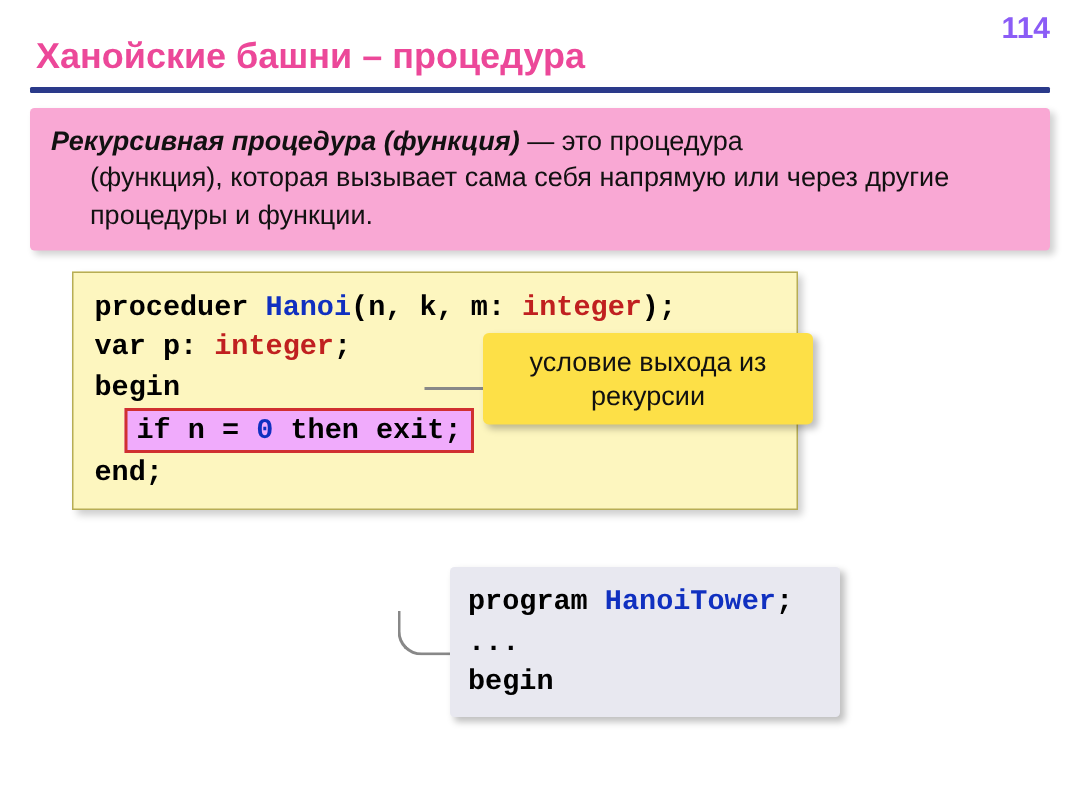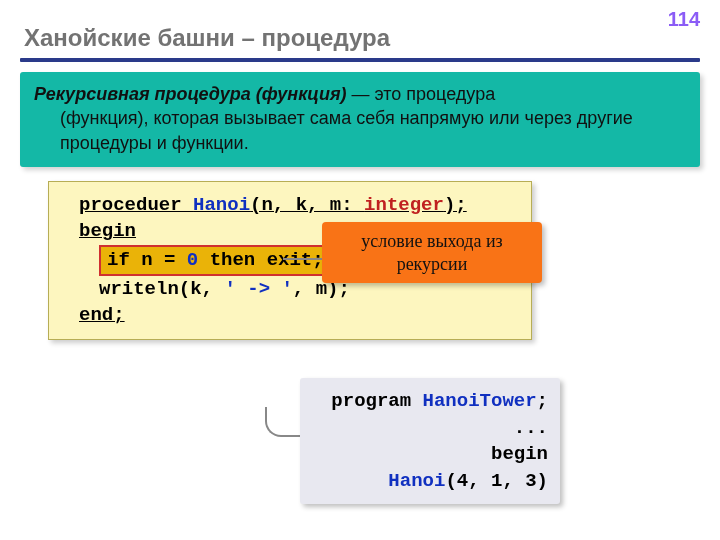--- a/index.html
+++ b/index.html
@@ -15,75 +15,74 @@
     position: absolute;
     top: 8px;
     right: 20px;
     font-size: 20px;
     font-weight: bold;
     color: #8b5cf6;
   }
   .title {
     font-size: 24px;
     font-weight: bold;
-    color: #737373;
+    color: #ec4899;
     padding: 24px 24px 6px 24px;
   }
   .rule {
     margin: 0 20px 10px 20px;
     height: 4px;
     background: #2a3a8a;
     border-radius: 1px;
   }
   .def-box {
     margin: 0 20px 14px 20px;
-    background: #14b8a6;
+    background: #f9a8d4;
     padding: 10px 14px 12px 14px;
     border-radius: 3px;
     box-shadow: 3px 3px 5px rgba(0,0,0,0.18);
     font-size: 18px;
     line-height: 1.35;
     color: #111;
   }
   .def-box .term { font-weight: bold; font-style: italic; }
   .def-indent { padding-left: 26px; display: block; }
   .code-box {
     position: relative;
     margin: 0 0 0 48px;
     width: 484px;
     background: #fdf6bf;
     border: 1px solid #b7ad55;
     box-shadow: 3px 3px 5px rgba(0,0,0,0.2);
-    padding: 10px 14px 10px 30px;
+    padding: 10px 14px 10px 14px;
     font-family: "Courier New", monospace;
     font-size: 19px;
     font-weight: bold;
     line-height: 1.4;
     color: #000;
-    text-decoration: underline;
   }
   .code-box .kw { color: #000; }
   .code-box .id-blue { color: #1030c0; }
   .code-box .id-red { color: #c02020; }
   .code-box .num { color: #1030c0; }
   .code-box .str { color: #1030c0; }
   .exit-line {
     display: inline-block;
     border: 2px solid #d03030;
-    background: #eab308;
+    background: #f0abfc;
     padding: 0 6px;
     margin-left: 20px;
   }
   .indent1 { padding-left: 20px; display: inline-block; }
   .callout {
     position: absolute;
-    background: #f97316;
+    background: #fde047;
     border-radius: 4px;
     box-shadow: 3px 3px 5px rgba(0,0,0,0.25);
-    font-family: Liberation Serif, serif;
+    font-family: Liberation Sans, sans-serif;
     font-weight: normal;
     font-size: 18px;
     text-align: center;
     line-height: 1.25;
   }
   .callout1 {
     top: 222px;
     left: 322px;
     width: 220px;
     padding: 8px 10px;
@@ -96,21 +95,21 @@
     width: 260px;
     background: #e8e8f0;
     border-radius: 3px;
     box-shadow: 3px 3px 5px rgba(0,0,0,0.25);
     padding: 10px 12px 10px 12px;
     font-family: "Courier New", monospace;
     font-size: 19px;
     font-weight: bold;
     line-height: 1.4;
     color: #000;
-    text-align: right;
+    text-align: left;
   }
   .callout2 .id-blue { color: #1030c0; }
   .callout2 .indent1 { padding-left: 20px; display: inline-block; }
   
   .conn1 {
     position: absolute;
     top: 258px;
     left: 283px;
     width: 40px;
     height: 2px;
@@ -138,45 +137,38 @@
 
 <div class="def-box">
   <span class="term">Рекурсивная процедура (функция)</span><span> — это процедура</span>
   <span class="def-indent">(функция), которая вызывает сама себя напрямую или через другие процедуры и функции.</span>
 </div>
 
 <div class="code-box">
   <div>
     <span class="kw">proceduer </span><span class="id-blue">Hanoi</span><span>(n, k, m: </span><span class="id-red">integer</span><span>);</span>
   </div>
+  <div>
+    <span class="kw">var </span><span>p: </span><span class="id-red">integer</span><span>;</span>
+  </div>
   <div>begin</div>
   <div>
     <span class="exit-line">
       <span>if </span><span>n</span><span> = </span><span class="num">0</span><span> then exit;</span>
-    </span>
-  </div>
-  <div>
-    <span class="indent1">
-      <span>writeln(k, </span><span class="str">' -&gt; '</span><span>, m);</span>
     </span>
   </div>
   <div>end;</div>
 </div>
 
 <div class="conn1"></div>
 <div class="callout callout1">
   <div>условие выхода из</div>
   <div>рекурсии</div>
 </div>
 
 <div class="conn2"></div>
 <div class="callout2">
   <div>
     <span>program </span><span class="id-blue">HanoiTower</span><span>;</span>
   </div>
   <div>...</div>
   <div>begin</div>
-  <div>
-    <span class="indent1">
-      <span class="id-blue">Hanoi</span><span>(4, 1, 3)</span>
-    </span>
-  </div>
 </div>
 
 </body></html>

